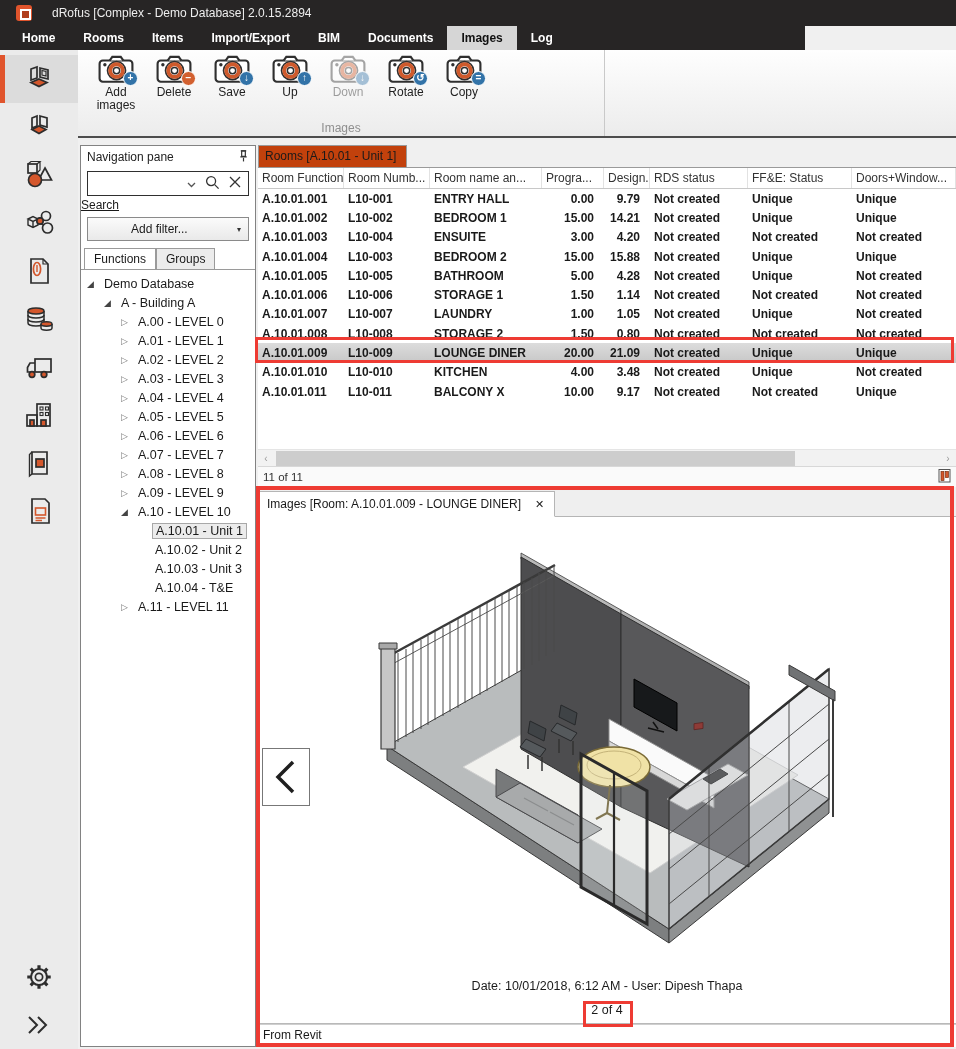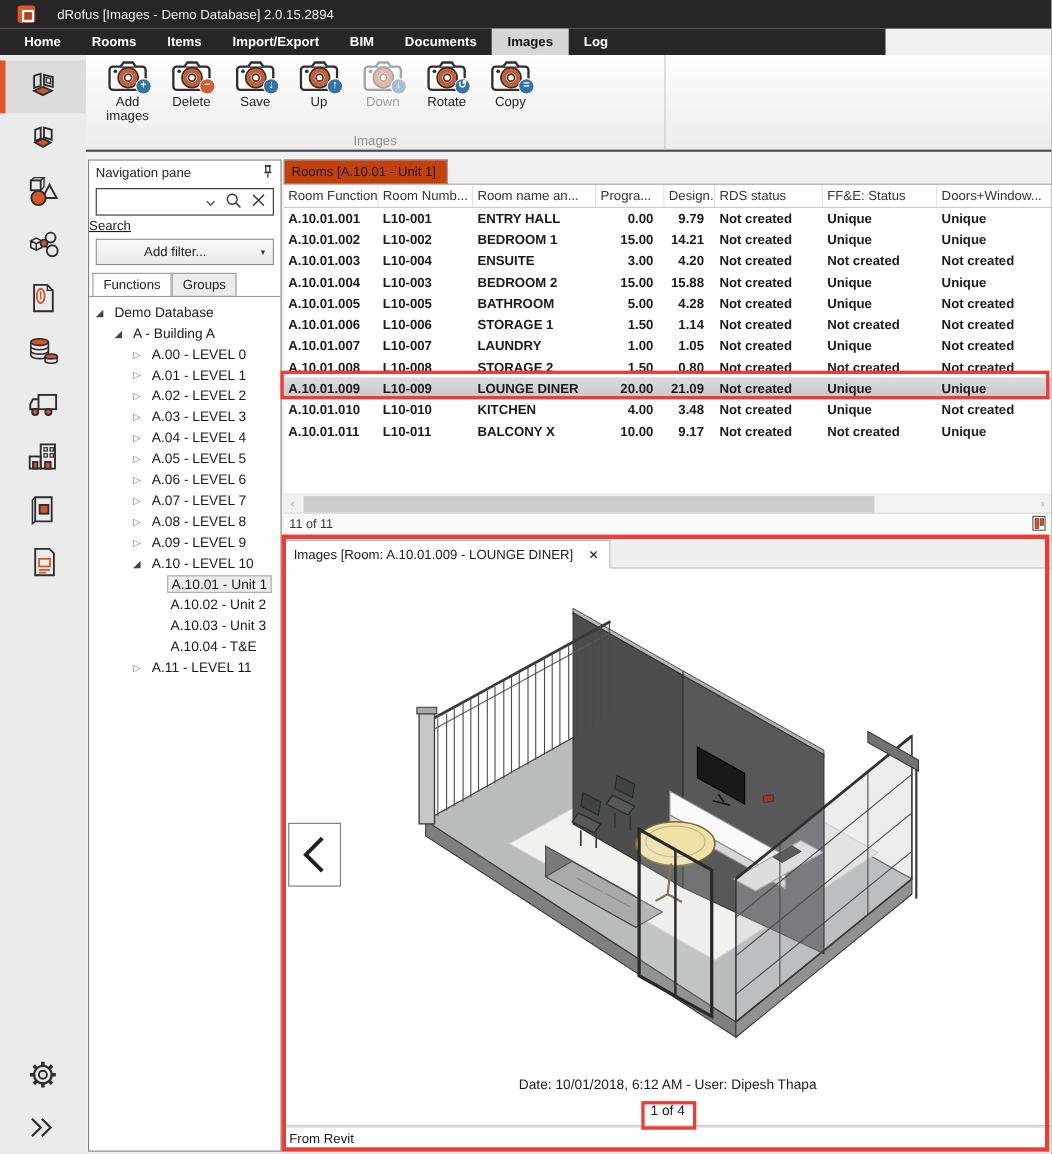--- a/index.html
+++ b/index.html
@@ -94,21 +94,21 @@
   .ann { position:absolute; border:3px solid #ee3b33; pointer-events:none; z-index:50; }
   .ann-images { border-width:4px; }
 </style>
 </head>
 <body>
 
 <div class="window">
 
   <div class="titlebar">
     <div class="logo"></div>
-    <div class="title-text">dRofus [Images - Demo Database] 2.0.15.2894</div>
+    <div class="title-text">dRofus [Complex - Demo Database] 2.0.15.2894</div>
   </div>
 
   <div class="menubar">
 
   <div class="mtab">Home</div>
       <div class="mtab">Rooms</div>
       <div class="mtab">Items</div>
       <div class="mtab">Import/Export</div>
       <div class="mtab">BIM</div>
       <div class="mtab">Documents</div>
@@ -719,21 +719,21 @@
           <polygon points="121,126 139,126 139,132 121,132" fill="#a9a9a9" stroke="#3a3a3a" stroke-width="1"></polygon>
         </svg>
         <div class="prev-btn">
           <svg width="34" height="42" viewBox="0 0 34 42" fill="none" stroke="#1f1f1f" stroke-width="3.5">
             <path d="M24 6 L9 21 L24 36"></path>
           </svg>
         </div>
       </div>
 
       <div class="img-caption">Date: 10/01/2018, 6:12 AM - User: Dipesh Thapa</div>
-      <div class="img-counter">1 of 4</div>
+      <div class="img-counter">2 of 4</div>
       <div class="img-divider"></div>
       <div class="img-footer">From Revit</div>
     </div>
   </div>
 
   <div class="ann" style="left:255px; top:337px; width:699px; height:26px;"></div>
   <div class="ann ann-images" style="left:256px; top:486px; width:698px; height:561px;"></div>
   <div class="ann" style="left:583px; top:1001px; width:50px; height:26px;"></div>
 
 </div>

